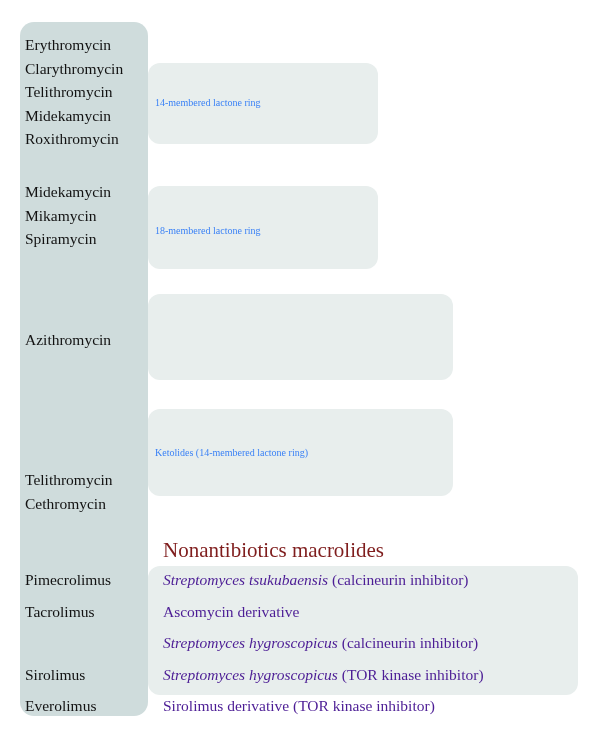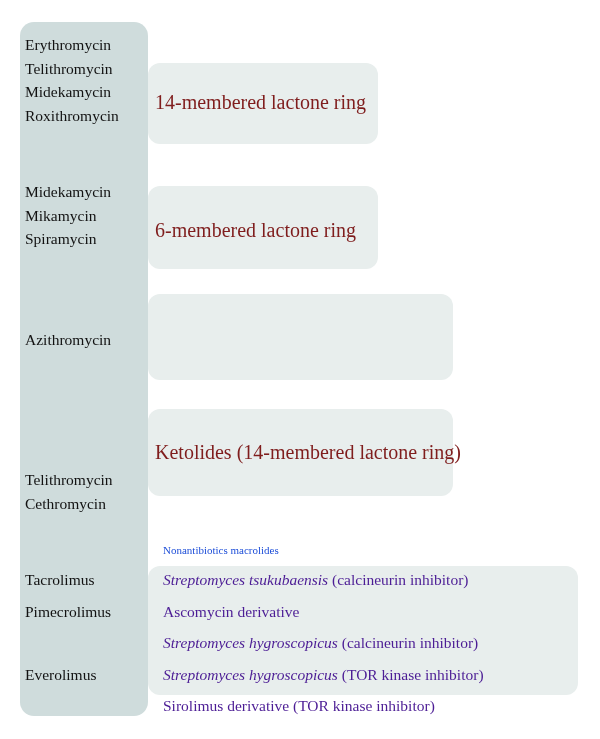--- a/index.html
+++ b/index.html
@@ -64,44 +64,44 @@
     width: 124px;
     font-size: 15.5px;
     line-height: 23.5px;
     color: #121212;
     white-space: nowrap;
   }
   .drug-names div { white-space: nowrap; }
 
   .desc {
     position: absolute;
-    font-size: 20px;
+    font-size: 10px;
     line-height: 23.5px;
-    color: #7f1d1d;
+    color: #3b82f6;
     white-space: nowrap;
   }
 
   .grp1-names { top: 33px; }
   .grp2-names { top: 180px; }
   .grp3-names { top: 328px; }
   .grp4-names { top: 428px; margin-top: 40px; }
 
   .grp1-desc { left: 155px; top: 91px; }
   .grp2-desc { left: 155px; top: 219px; }
   .grp3-desc { left: 155px; top: 329px; }
   .grp4-desc { left: 155px; top: 441px; }
 
   
   .nonab-title {
     position: absolute;
     left: 163px;
     top: 539px;
-    font-size: 11px;
+    font-size: 21px;
     line-height: 23.5px;
-    color: #1d4ed8;
+    color: #7f1d1d;
     white-space: nowrap;
   }
   .nonab-names {
     position: absolute;
     left: 25px;
     top: 564px;
     width: 124px;
     font-size: 15.5px;
     line-height: 31.5px;
     color: #121212;
@@ -128,49 +128,51 @@
   <div class="panel panel-1"></div>
   <div class="panel panel-2"></div>
   <div class="panel panel-3"></div>
   <div class="panel panel-4"></div>
   <div class="panel panel-5"></div>
 
   <div class="text-layer">
 
     <div class="drug-names grp1-names">
       <div>Erythromycin</div>
+      <div>Clarythromycin</div>
       <div>Telithromycin</div>
       <div>Midekamycin</div>
       <div>Roxithromycin</div>
     </div>
     <div class="desc grp1-desc">14-membered lactone ring</div>
 
     <div class="drug-names grp2-names">
       <div>Midekamycin</div>
       <div>Mikamycin</div>
       <div>Spiramycin</div>
     </div>
-    <div class="desc grp2-desc">6-membered lactone ring</div>
+    <div class="desc grp2-desc">18-membered lactone ring</div>
 
     <div class="drug-names grp3-names">
       <div>Azithromycin</div>
     </div>
 
     <div class="drug-names grp4-names">
       <div>Telithromycin</div>
       <div>Cethromycin</div>
     </div>
     <div class="desc grp4-desc">Ketolides (14-membered lactone ring)</div>
 
     <div class="nonab-title">Nonantibiotics macrolides</div>
 
     <div class="nonab-names">
+      <div>Pimecrolimus</div>
       <div>Tacrolimus</div>
-      <div>Pimecrolimus</div>
       <div>&nbsp;</div>
+      <div>Sirolimus</div>
       <div>Everolimus</div>
     </div>
 
     <div class="nonab-descs">
       <div><span class="sp">Streptomyces tsukubaensis</span><span> (calcineurin inhibitor)</span></div>
       <div><span class="sp"></span><span>Ascomycin derivative</span></div>
       <div><span class="sp">Streptomyces hygroscopicus</span><span> (calcineurin inhibitor)</span></div>
       <div><span class="sp">Streptomyces hygroscopicus</span><span> (TOR kinase inhibitor)</span></div>
       <div><span class="sp"></span><span>Sirolimus derivative (TOR kinase inhibitor)</span></div>
     </div>

